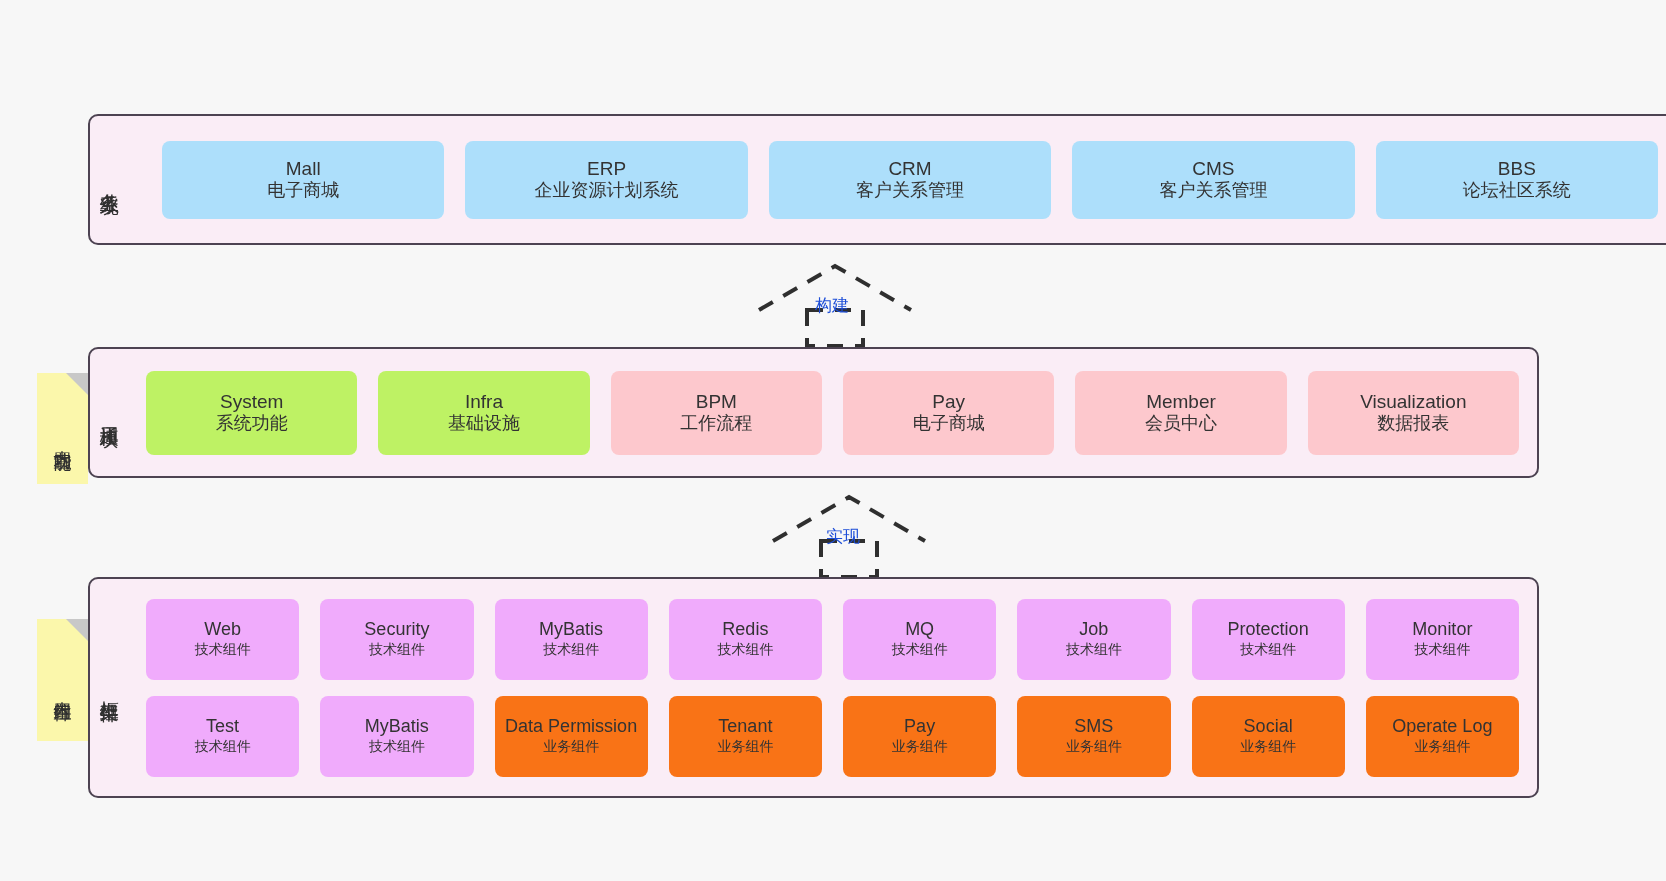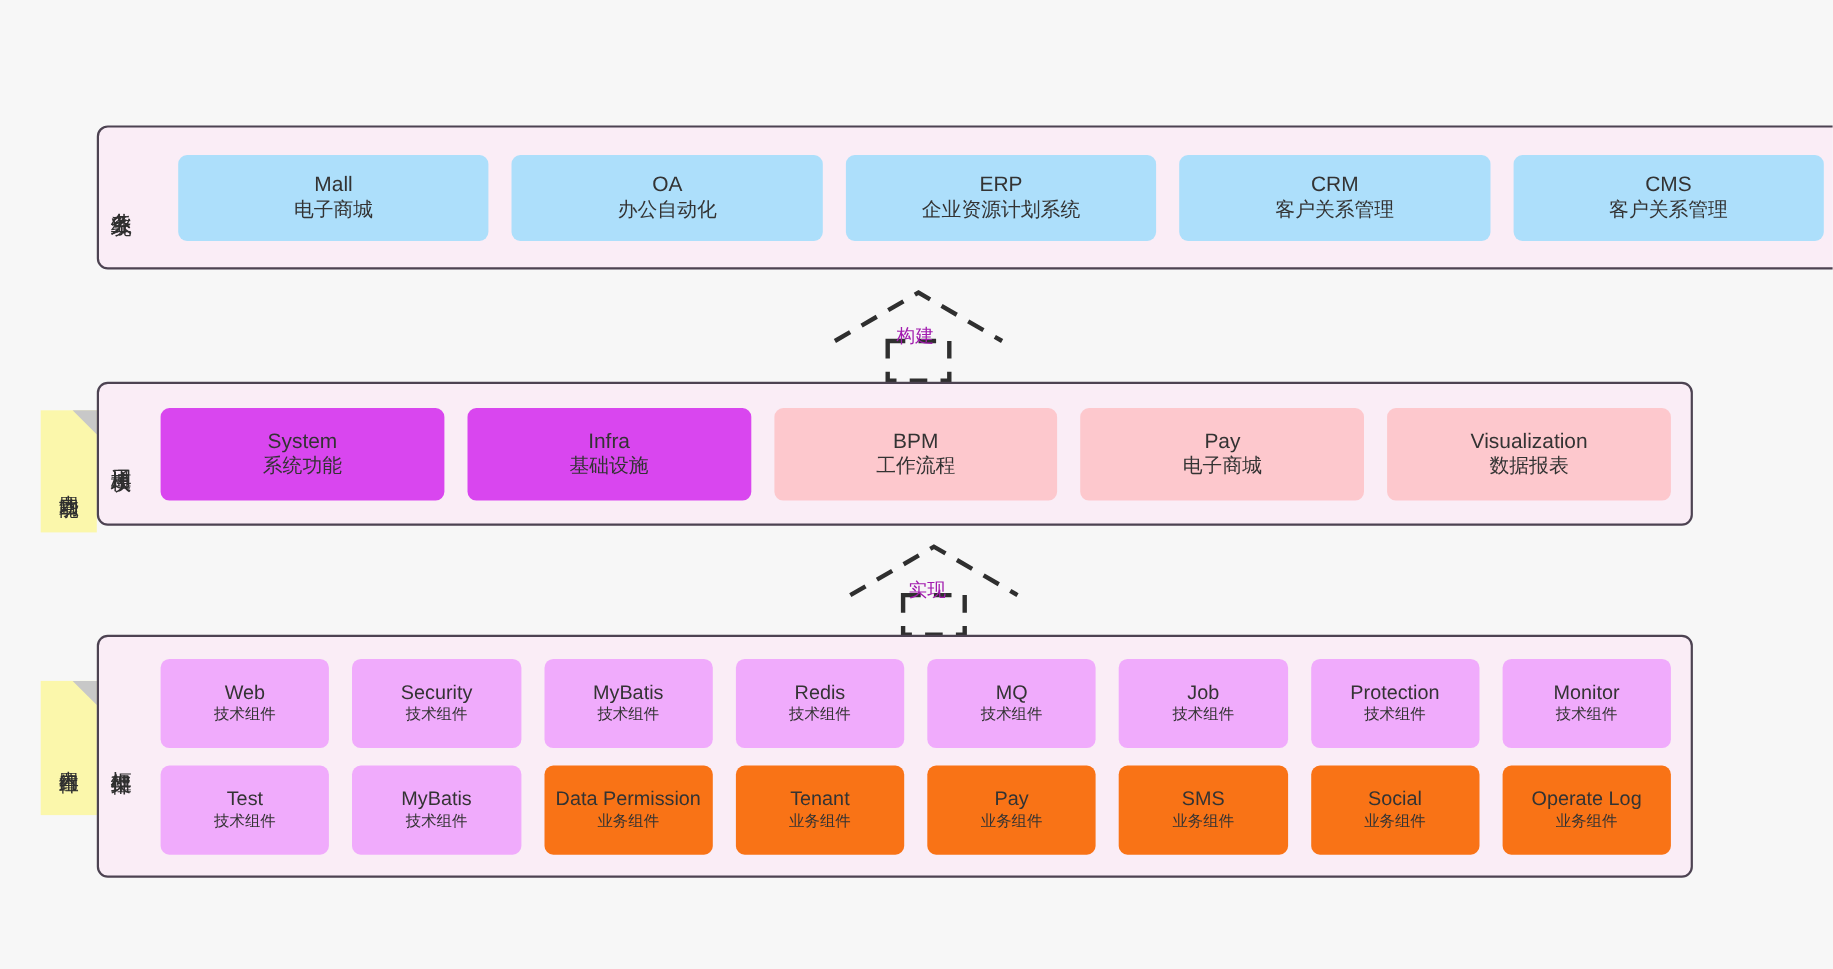--- a/index.html
+++ b/index.html
@@ -83,21 +83,21 @@
     overflow: hidden;
   }
   .card .card-name { font-size: 19px; }
   .card .card-sub  { font-size: 18px; }
 
   #layer-business .card { height: 78px; background: #addffb; }
   #layer-common   .card { height: 84px; }
   #layer-framework .card { height: 81px; font-size: 18px; }
 
   .c-blue       { background: #addffb; }
-  .c-red        { background: #d946ef; }
+  .c-red        { background: #bef264; }
   .c-pink       { background: #fdc8cd; }
   .c-green      { background: #f0abfc; }
   .c-lightgreen { background: #f97316; }
 
   #layer-framework .card .card-name { font-size: 18px; }
   #layer-framework .card .card-sub  { font-size: 14px; }
 
   
   .note {
     position: absolute;
@@ -126,21 +126,21 @@
   #note-framework { left: 37px; top: 619px; width: 51px; height: 122px; }
 
   
   .arrow-wrap { position: absolute; }
   #arrow-build   { left: 755px; top: 258px; width: 160px; height: 90px; }
   #arrow-impl    { left: 769px; top: 489px; width: 160px; height: 90px; text-align: center; }
   .arrow-wrap svg { display: block; }
   .arrow-label {
     position: absolute;
     font-size: 17px;
-    color: #a21caf;
+    color: #1d4ed8;
     background: transparent;
     white-space: nowrap;
     user-select: none;
   }
   #arrow-build .arrow-label { left: 60px; top: 36px; }
   #arrow-impl  .arrow-label { left: 57px; top: 36px; }
 </style>
 </head>
 <body>
 
@@ -148,34 +148,34 @@
 
   <div class="layer-panel" id="layer-business">
     <div class="layer-title">业务系统</div>
     <div class="layer-body">
       <div class="row">
         <div class="card c-blue">
           <span class="card-name">Mall</span>
           <span class="card-sub">电子商城</span>
         </div>
         <div class="card c-blue">
-          <span class="card-name">OA</span>
-          <span class="card-sub">办公自动化</span>
-        </div>
-        <div class="card c-blue">
           <span class="card-name">ERP</span>
           <span class="card-sub">企业资源计划系统</span>
         </div>
         <div class="card c-blue">
           <span class="card-name">CRM</span>
           <span class="card-sub">客户关系管理</span>
         </div>
         <div class="card c-blue">
           <span class="card-name">CMS</span>
           <span class="card-sub">客户关系管理</span>
+        </div>
+        <div class="card c-blue">
+          <span class="card-name">BBS</span>
+          <span class="card-sub">论坛社区系统</span>
         </div>
       </div>
     </div>
   </div>
 
   <div class="arrow-wrap" id="arrow-build">
     <svg width="160" height="90" viewBox="0 0 160 90">
       <path d="M 4 52 L 80 8 L 156 52" fill="none" stroke="#2f2f2f" stroke-width="4" stroke-dasharray="16 12" stroke-linecap="butt"></path>
       <path d="M 52 52 L 108 52 L 108 88 L 52 88 Z" fill="none" stroke="#2f2f2f" stroke-width="4" stroke-dasharray="16 12" stroke-linecap="butt"></path>
     </svg>
@@ -201,20 +201,24 @@
         </div>
         <div class="card c-pink">
           <span class="card-name">BPM</span>
           <span class="card-sub">工作流程</span>
         </div>
         <div class="card c-pink">
           <span class="card-name">Pay</span>
           <span class="card-sub">电子商城</span>
         </div>
         <div class="card c-pink">
+          <span class="card-name">Member</span>
+          <span class="card-sub">会员中心</span>
+        </div>
+        <div class="card c-pink">
           <span class="card-name">Visualization</span>
           <span class="card-sub">数据报表</span>
         </div>
       </div>
     </div>
   </div>
 
   <div class="arrow-wrap" id="arrow-impl">
     <svg width="160" height="90" viewBox="0 0 160 90">
       <path d="M 4 52 L 80 8 L 156 52" fill="none" stroke="#2f2f2f" stroke-width="4" stroke-dasharray="16 12" stroke-linecap="butt"></path>

